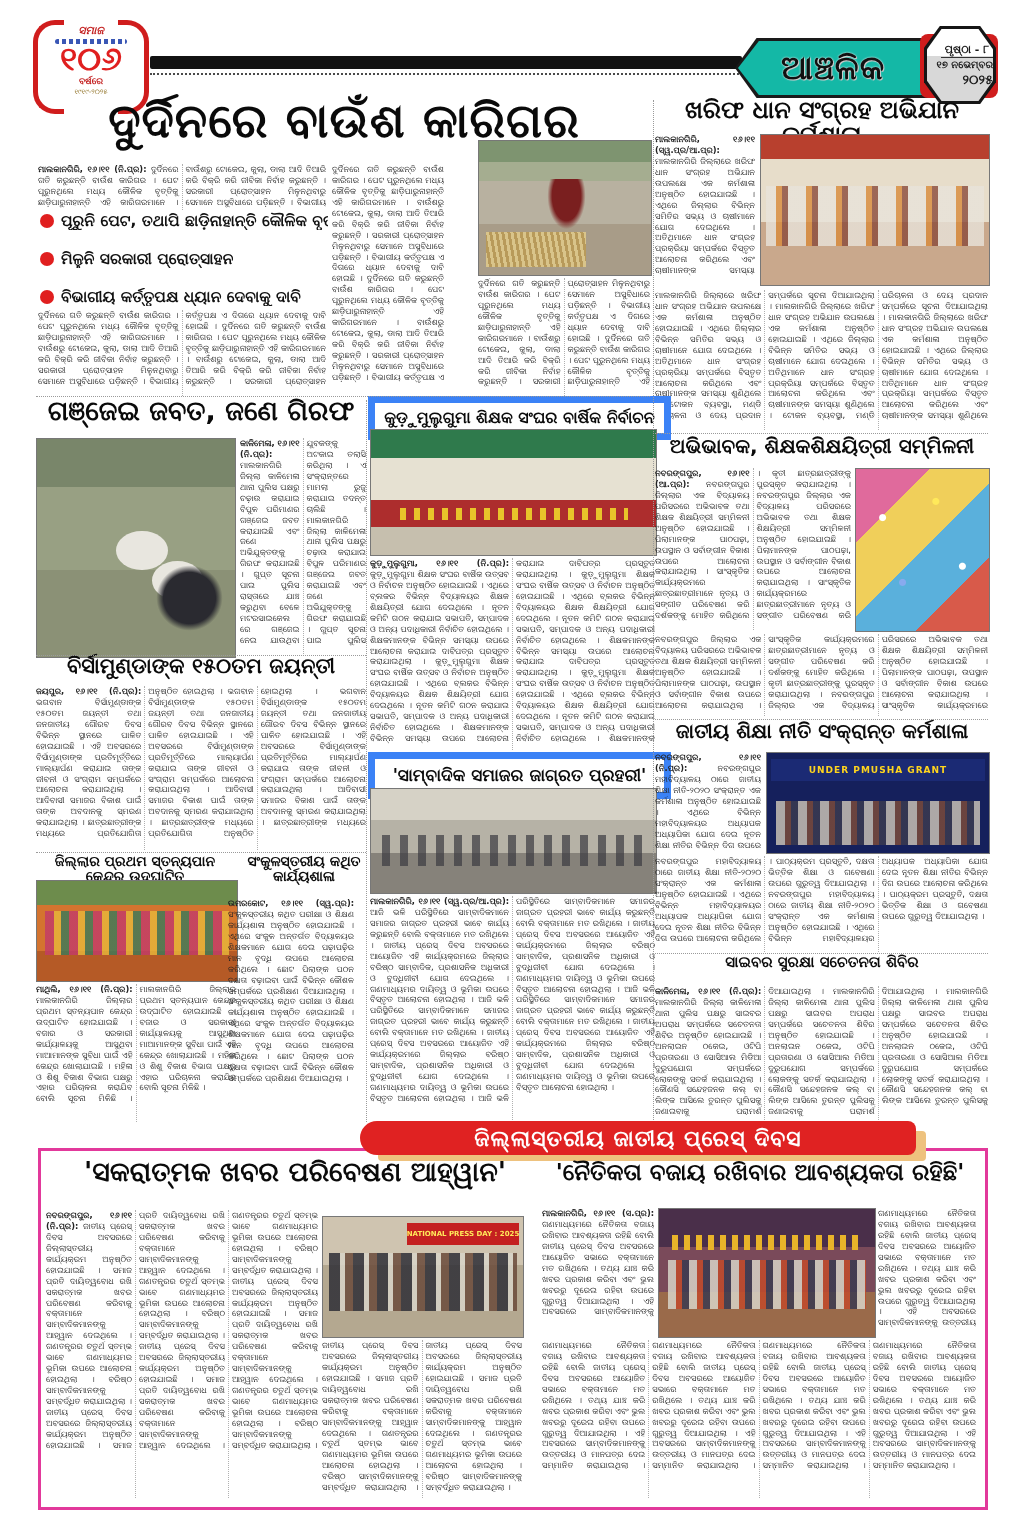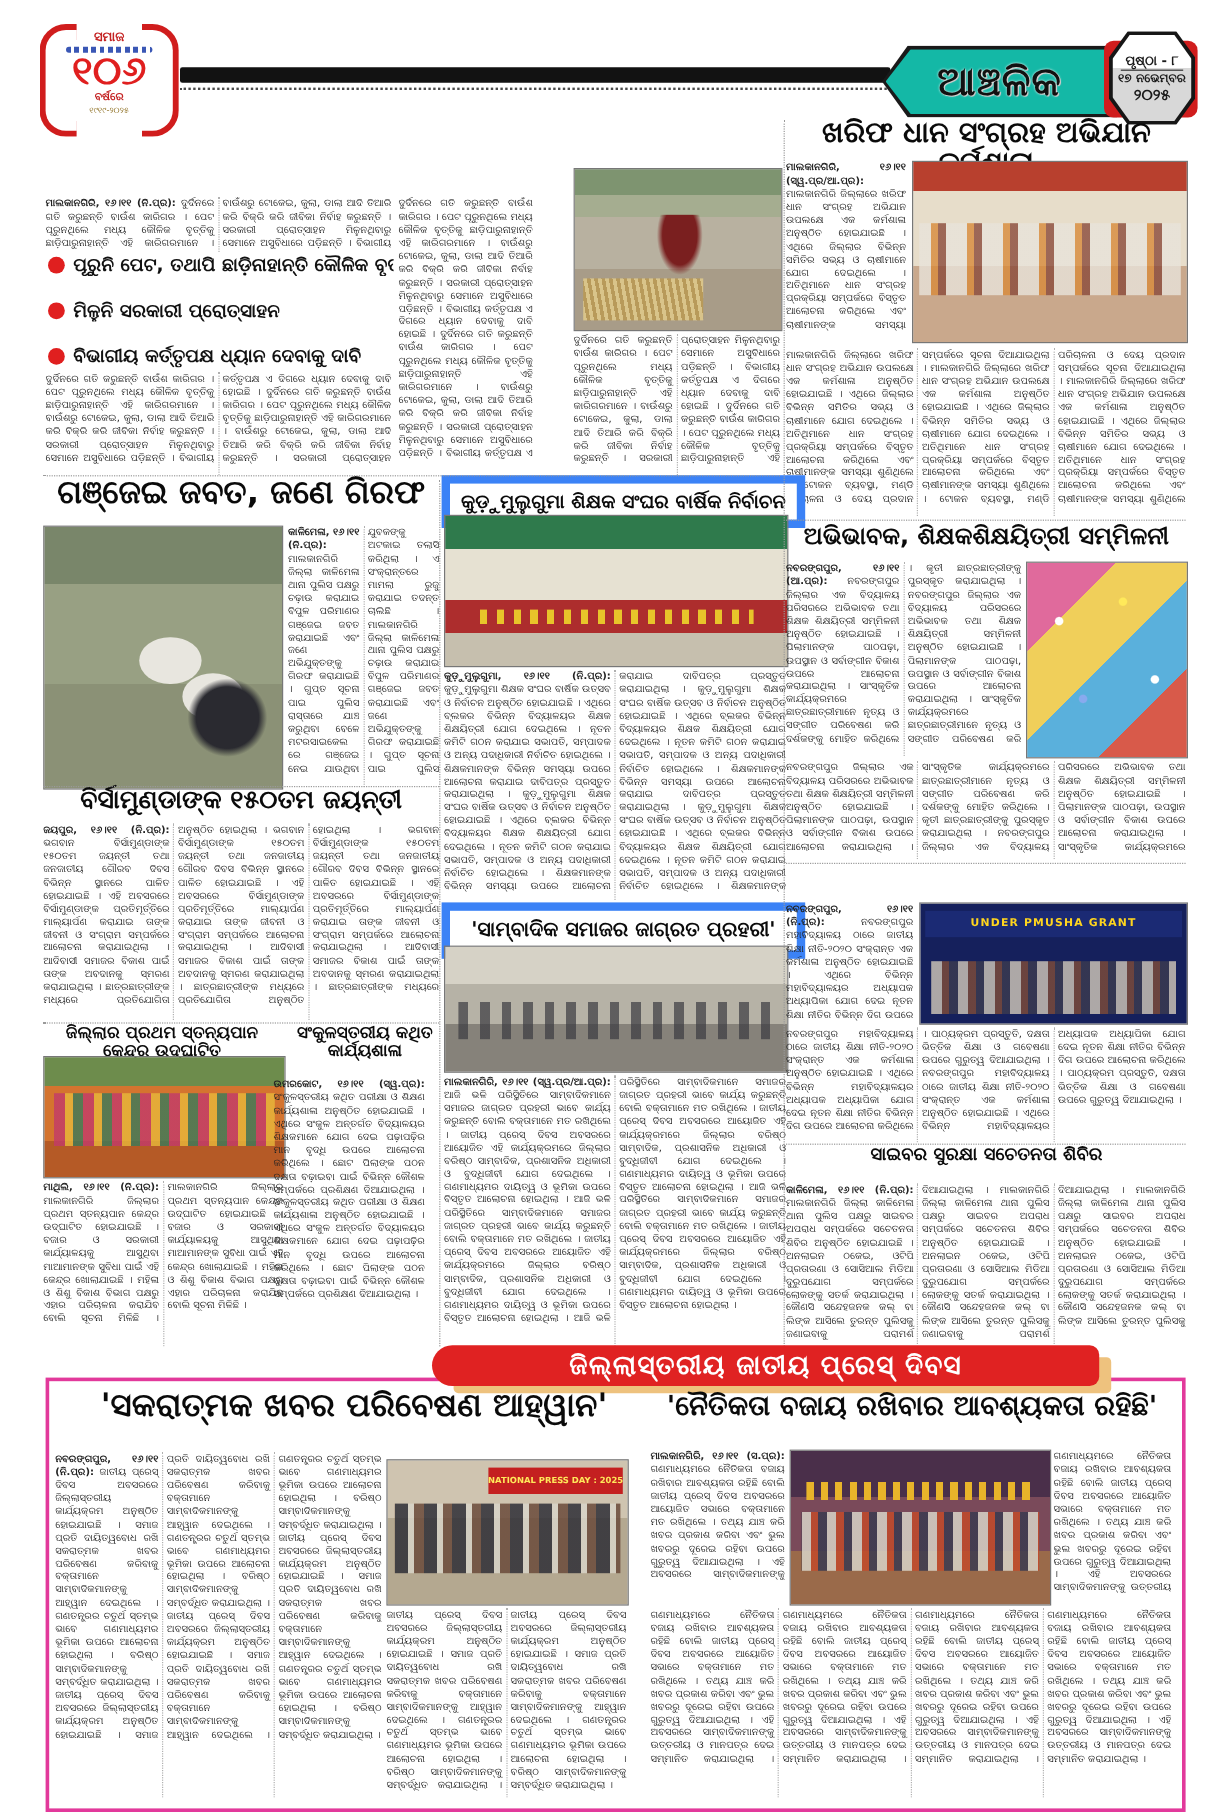--- a/index.html
+++ b/index.html
@@ -5,42 +5,42 @@
   html,body{margin:0;padding:0;background:#e9e9e9;}
   .page{position:relative;width:1020px;height:1517px;background:#ffffff;overflow:hidden;
         font-family:"DejaVu Sans","Liberation Sans",sans-serif;color:#1a1a1a;}
   .abs{position:absolute;}
 
   
   .logo{left:33px;top:20px;width:116px;height:84px;text-align:center;}
   .bracket{position:absolute;top:0;width:26px;height:84px;border:5px solid #d01d1d;}
   .bracket.l{left:0;border-right:none;border-radius:22px 0 0 22px;}
   .bracket.r{right:0;border-left:none;border-radius:0 22px 22px 0;}
-  .logo-name{position:absolute;left:0;right:0;top:4px;font-size:11px;font-weight:bold;color:#c42222;}
+  .logo-name{position:absolute;left:0;right:0;top:4px;font-size:11px;font-weight:bold;color:#c42222;font-style:italic;}
   .logo-scribble{position:absolute;left:22px;right:22px;top:19px;height:5px;
        background:repeating-linear-gradient(90deg,#3a57b5 0 4px,transparent 4px 7px);border-radius:3px;}
   .logo-num{position:absolute;left:0;right:0;top:22px;font-size:33px;font-weight:bold;color:#e01f1f;line-height:1;}
   .logo-years{position:absolute;left:0;right:0;top:56px;font-size:9px;font-weight:bold;color:#c42222;}
   .logo-span{position:absolute;left:0;right:0;top:68px;font-size:7px;color:#8a6a1a;}
   .mast-bar{left:150px;top:56px;width:592px;height:13px;background:#121212;border-radius:2px;}
   .mast-dots{left:150px;top:73px;width:592px;height:0;border-top:2px dotted #4a4a4a;}
   .anch-outer{left:735px;top:38px;width:196px;height:60px;background:#1a1a1a;
        clip-path:polygon(11% 0,100% 0,100% 100%,11% 100%,0 50%);}
   .anch-inner{position:absolute;left:3px;top:3px;right:3px;bottom:3px;background:#14b8a6;
        clip-path:polygon(11% 0,100% 0,100% 100%,11% 100%,0 50%);
        display:flex;align-items:center;justify-content:center;}
   .anch-text{font-size:33px;font-weight:bold;color:#111;letter-spacing:1px;
        text-shadow:0 0 2px #fff,1px 1px 0 #bbb;}
   .badge-red{left:920px;top:34px;width:78px;height:64px;background:#d01d1d;border-radius:8px;}
   .badge{left:924px;top:26px;width:72px;height:78px;background:#161616;
        clip-path:polygon(22% 0,78% 0,100% 28%,100% 72%,78% 100%,22% 100%,0 72%,0 28%);}
   .badge-in{position:absolute;left:3px;top:3px;right:3px;bottom:3px;
        background:linear-gradient(180deg,#ffffff 0 38%,#d8d8d8 38% 100%);
        clip-path:polygon(22% 0,78% 0,100% 28%,100% 72%,78% 100%,22% 100%,0 72%,0 28%);
-       display:flex;flex-direction:column;align-items:center;justify-content:center;gap:1px;}
+       display:flex;flex-direction:column;align-items:flex-end;justify-content:center;gap:1px;}
   .badge-page{font-size:11px;font-weight:bold;border-bottom:1px solid #333;padding:0 4px 1px;}
   .badge-date{font-size:10px;font-weight:bold;}
   .badge-year{font-size:13px;font-weight:bold;}
 
   
   .hl{font-weight:bold;color:#0a0a0a;text-align:center;line-height:1.05;}
   .hl-main{left:36px;top:96px;width:616px;height:64px;font-size:47px;letter-spacing:1px;}
   .hl-kharif{left:653px;top:98px;width:338px;height:32px;font-size:24px;}
   .hl-ganja{left:36px;top:397px;width:330px;height:36px;font-size:27px;}
   .hl-birsa{left:36px;top:655px;width:330px;height:28px;font-size:21px;}
@@ -145,20 +145,21 @@
   </div>
   <div class="abs badge-red"></div>
   <div class="abs badge">
     <div class="badge-in">
       <span class="badge-page">ପୃଷ୍ଠା - ୮</span>
       <span class="badge-date">୧୭ ନଭେମ୍ବର</span>
       <span class="badge-year">୨୦୨୫</span>
     </div>
   </div>
 
+  <div class="abs hl hl-main">ଦୁର୍ଦିନରେ ବାଉଁଶ କାରିଗର</div>
   <div class="abs body c2" style="left:38px;top:164px;width:288px;height:46px;">
     <b>ମାଲକାନଗିରି, ୧୬।୧୧ (ନି.ପ୍ର):</b>
     <span>ଦୁର୍ଦିନରେ ଗତି କରୁଛନ୍ତି ବାଉଁଶ କାରିଗର । ପେଟ ପୂରୁନଥିଲେ ମଧ୍ୟ କୌଳିକ ବୃତ୍ତିକୁ ଛାଡ଼ିପାରୁନାହାନ୍ତି ଏହି କାରିଗରମାନେ । ବାଉଁଶରୁ ଟୋକେଇ, କୁଲା, ଡାଲା ଆଦି ତିଆରି କରି ବିକ୍ରି କରି ଜୀବିକା ନିର୍ବାହ କରୁଛନ୍ତି । ସରକାରୀ ପ୍ରୋତ୍ସାହନ ମିଳୁନଥିବାରୁ ସେମାନେ ଅସୁବିଧାରେ ପଡ଼ିଛନ୍ତି । ବିଭାଗୀୟ କର୍ତ୍ତୃପକ୍ଷ ଏ ଦିଗରେ ଧ୍ୟାନ ଦେବାକୁ ଦାବି ହୋଇଛି ।</span>
   </div>
   <div class="abs bullets">
     <div class="bullet-row">
       <span class="dot"></span>
       <span class="bullet-label">ପୂରୁନି ପେଟ, ତଥାପି ଛାଡ଼ିନାହାନ୍ତି କୌଳିକ ବୃତ୍ତି</span>
     </div>
     <div class="bullet-row">
@@ -234,20 +235,21 @@
     <b>ନବରଙ୍ଗପୁର, ୧୬।୧୧ (ଆ.ପ୍ର):</b>
     <span>ନବରଙ୍ଗପୁର ଜିଲ୍ଲାର ଏକ ବିଦ୍ୟାଳୟ ପରିସରରେ ଅଭିଭାବକ ତଥା ଶିକ୍ଷକ ଶିକ୍ଷୟିତ୍ରୀ ସମ୍ମିଳନୀ ଅନୁଷ୍ଠିତ ହୋଇଯାଇଛି । ପିଲାମାନଙ୍କ ପାଠପଢ଼ା, ଉପସ୍ଥାନ ଓ ସର୍ବାଙ୍ଗୀନ ବିକାଶ ଉପରେ ଆଲୋଚନା କରାଯାଇଥିଲା । ସାଂସ୍କୃତିକ କାର୍ଯ୍ୟକ୍ରମରେ ଛାତ୍ରଛାତ୍ରୀମାନେ ନୃତ୍ୟ ଓ ସଙ୍ଗୀତ ପରିବେଷଣ କରି ଦର୍ଶକଙ୍କୁ ମୋହିତ କରିଥିଲେ । କୃତୀ ଛାତ୍ରଛାତ୍ରୀଙ୍କୁ ପୁରସ୍କୃତ କରାଯାଇଥିଲା । ନବରଙ୍ଗପୁର ଜିଲ୍ଲାର ଏକ ବିଦ୍ୟାଳୟ ପରିସରରେ ଅଭିଭାବକ ତଥା ଶିକ୍ଷକ ଶିକ୍ଷୟିତ୍ରୀ ସମ୍ମିଳନୀ ଅନୁଷ୍ଠିତ ହୋଇଯାଇଛି । ପିଲାମାନଙ୍କ ପାଠପଢ଼ା, ଉପସ୍ଥାନ ଓ ସର୍ବାଙ୍ଗୀନ ବିକାଶ ଉପରେ ଆଲୋଚନା କରାଯାଇଥିଲା । ସାଂସ୍କୃତିକ କାର୍ଯ୍ୟକ୍ରମରେ ଛାତ୍ରଛାତ୍ରୀମାନେ ନୃତ୍ୟ ଓ ସଙ୍ଗୀତ ପରିବେଷଣ କରି ଦର୍ଶକଙ୍କୁ ମୋହିତ କରିଥିଲେ । କୃତୀ ଛାତ୍ରଛାତ୍ରୀଙ୍କୁ ପୁରସ୍କୃତ କରାଯାଇଥିଲା ।</span>
   </div>
   <div class="abs photo ph-parents" style="left:855px;top:468px;width:133px;height:162px;">
     <div class="conf"></div>
   </div>
   <div class="abs body c3" style="left:655px;top:634px;width:333px;height:82px;">
     <span>ନବରଙ୍ଗପୁର ଜିଲ୍ଲାର ଏକ ବିଦ୍ୟାଳୟ ପରିସରରେ ଅଭିଭାବକ ତଥା ଶିକ୍ଷକ ଶିକ୍ଷୟିତ୍ରୀ ସମ୍ମିଳନୀ ଅନୁଷ୍ଠିତ ହୋଇଯାଇଛି । ପିଲାମାନଙ୍କ ପାଠପଢ଼ା, ଉପସ୍ଥାନ ଓ ସର୍ବାଙ୍ଗୀନ ବିକାଶ ଉପରେ ଆଲୋଚନା କରାଯାଇଥିଲା । ସାଂସ୍କୃତିକ କାର୍ଯ୍ୟକ୍ରମରେ ଛାତ୍ରଛାତ୍ରୀମାନେ ନୃତ୍ୟ ଓ ସଙ୍ଗୀତ ପରିବେଷଣ କରି ଦର୍ଶକଙ୍କୁ ମୋହିତ କରିଥିଲେ । କୃତୀ ଛାତ୍ରଛାତ୍ରୀଙ୍କୁ ପୁରସ୍କୃତ କରାଯାଇଥିଲା । ନବରଙ୍ଗପୁର ଜିଲ୍ଲାର ଏକ ବିଦ୍ୟାଳୟ ପରିସରରେ ଅଭିଭାବକ ତଥା ଶିକ୍ଷକ ଶିକ୍ଷୟିତ୍ରୀ ସମ୍ମିଳନୀ ଅନୁଷ୍ଠିତ ହୋଇଯାଇଛି । ପିଲାମାନଙ୍କ ପାଠପଢ଼ା, ଉପସ୍ଥାନ ଓ ସର୍ବାଙ୍ଗୀନ ବିକାଶ ଉପରେ ଆଲୋଚନା କରାଯାଇଥିଲା । ସାଂସ୍କୃତିକ କାର୍ଯ୍ୟକ୍ରମରେ ଛାତ୍ରଛାତ୍ରୀମାନେ ନୃତ୍ୟ ଓ ସଙ୍ଗୀତ ପରିବେଷଣ କରି ଦର୍ଶକଙ୍କୁ ମୋହିତ କରିଥିଲେ । କୃତୀ ଛାତ୍ରଛାତ୍ରୀଙ୍କୁ ପୁରସ୍କୃତ କରାଯାଇଥିଲା ।</span>
   </div>
 
+  <div class="abs hl hl-edu">ଜାତୀୟ ଶିକ୍ଷା ନୀତି ସଂକ୍ରାନ୍ତ କର୍ମଶାଳା</div>
   <div class="abs body c1" style="left:655px;top:752px;width:106px;height:100px;">
     <b>ନବରଙ୍ଗପୁର, ୧୬।୧୧ (ନି.ପ୍ର):</b>
     <span>ନବରଙ୍ଗପୁର ମହାବିଦ୍ୟାଳୟ ଠାରେ ଜାତୀୟ ଶିକ୍ଷା ନୀତି-୨୦୨୦ ସଂକ୍ରାନ୍ତ ଏକ କର୍ମଶାଳା ଅନୁଷ୍ଠିତ ହୋଇଯାଇଛି । ଏଥିରେ ବିଭିନ୍ନ ମହାବିଦ୍ୟାଳୟର ଅଧ୍ୟାପକ ଅଧ୍ୟାପିକା ଯୋଗ ଦେଇ ନୂତନ ଶିକ୍ଷା ନୀତିର ବିଭିନ୍ନ ଦିଗ ଉପରେ ଆଲୋଚନା କରିଥିଲେ । ପାଠ୍ୟକ୍ରମ ପ୍ରସ୍ତୁତି, ଦକ୍ଷତା ଭିତ୍ତିକ ଶିକ୍ଷା ଓ ଗବେଷଣା ଉପରେ ଗୁରୁତ୍ୱ ଦିଆଯାଇଥିଲା ।</span>
   </div>
   <div class="abs photo ph-pmusha" style="left:766px;top:752px;width:222px;height:100px;">
     <div class="strip">
         <span class="pmusha-text">UNDER PMUSHA GRANT</span>
       </div>
     <div class="ppl"></div>
   </div>

